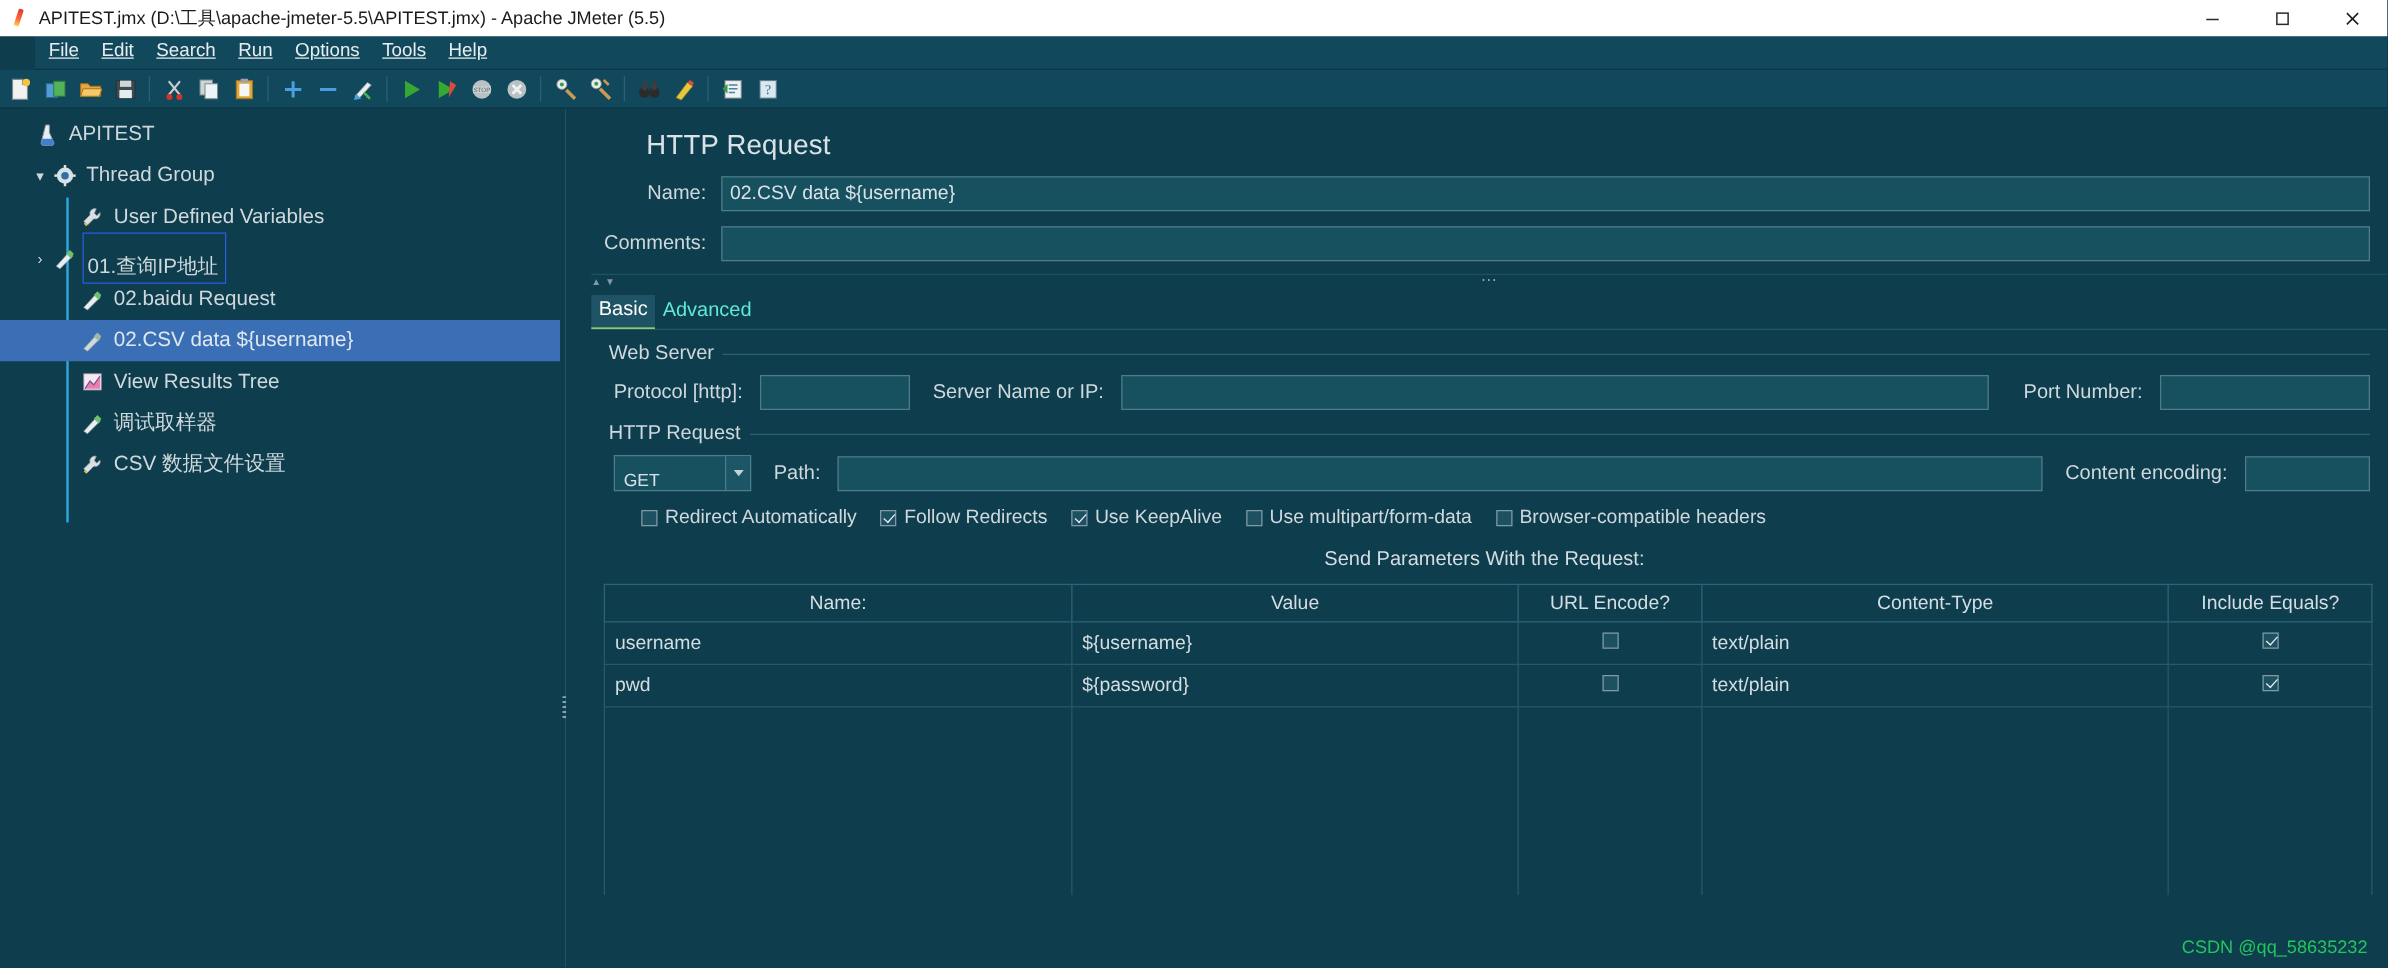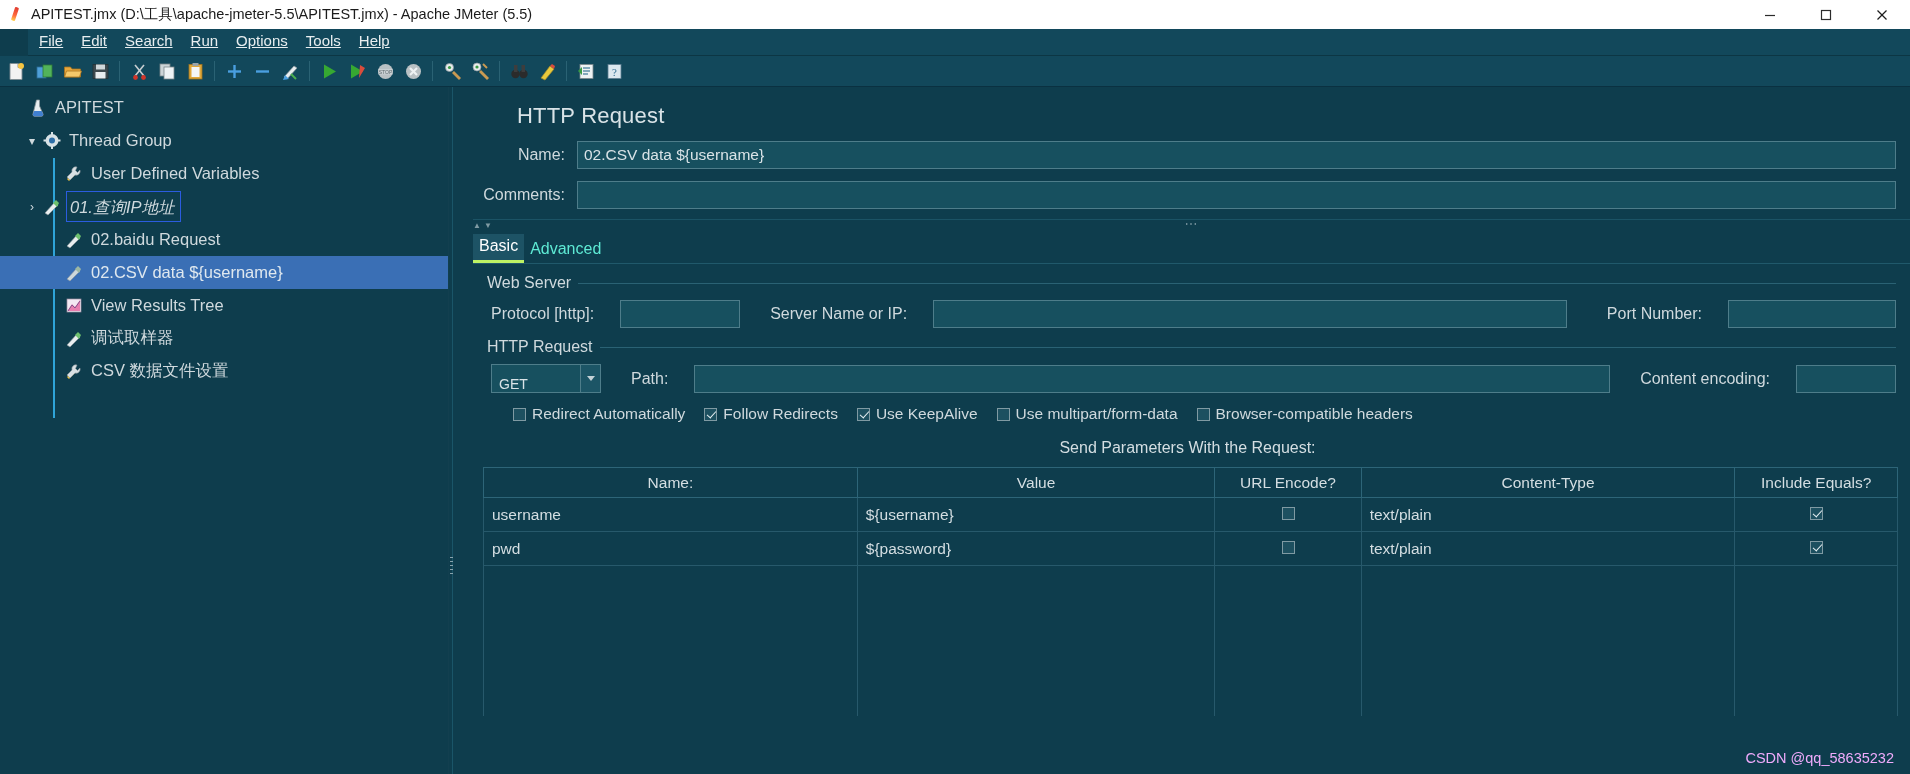--- a/index.html
+++ b/index.html
@@ -109,23 +109,22 @@
   }
   .trow.sel { background: #3a6fb5; color: #dfe8ef; }
   .twist {
     width: 20px; text-align: center; flex: none;
     color: #cfd9dd; font-size: 12px;
   }
   .ticon { width: 22px; height: 20px; flex: none; margin-right: 5px; position: relative; }
   .tlabel { padding-bottom: 1px; }
   .tlabel.boxed {
     border: 1.5px solid #2b5ce0;
-    padding: 5px 5px 2px 3px;
+    padding: 15px 5px 2px 3px;
     margin-left: -3px;
-    font-style: italic;
   }
   #tree .guide {
     position: absolute;
     left: 53px; top: 71px;
     width: 1.5px; height: 260px;
     background: #2fa4d8;
   }
   #tree-splitter {
     width: 5px; flex: none;
     background: #0e3d4d;
@@ -192,40 +191,40 @@
     margin-left: 8px; margin-top: 4px;
     height: 28px;
   }
   .tab {
     font-size: 16px; color: #5eead4;
     padding: 3px 6px 5px 6px;
   }
   .tab.active {
     background: #1d5365;
     color: #ffffff;
-    border-bottom: 3px solid #bef264;
+    border-bottom: 1px solid #bef264;
   }
   .tabs-underline {
     margin-left: 8px;
     border-top: 1px solid #20596b;
   }
 
   
   .group { margin: 10px 0 0 22px; padding-right: 14px; }
   .group-title {
     font-size: 16px; color: #cfd9dd;
     display: flex; align-items: center;
     white-space: nowrap;
   }
   .group-title .ln {
     flex: 1 1 auto; height: 1px; background: #2a6274; margin-left: 7px;
   }
   .group-row {
     display: flex; align-items: center;
-    margin-top: 8px; gap: 16px;
+    margin-top: 8px; gap: 4px;
   }
   .group-row .lbl { font-size: 16px; color: #cfd9dd; white-space: nowrap; }
 
   .chk {
     width: 13px; height: 13px; flex: none;
     background: #1d5060; border: 1px solid #7f9aa3;
     display: inline-flex; align-items: center; justify-content: center;
     position: relative;
   }
   .chk.on::after {
@@ -285,21 +284,21 @@
     font-size: 15.5px; color: #d4dee2;
     height: 34px;
     border: 1px solid #27596b;
     padding: 0 8px;
   }
   table.ptable td.c { text-align: center; padding: 0; }
   table.ptable tr.filler td { height: 150px; border-bottom: none; }
 
   #watermark {
     position: absolute; right: 16px; bottom: 8px;
-    font-size: 14.5px; color: #f0abfc;
+    font-size: 14.5px; color: #22c55e;
   }
 </style>
 </head>
 <body>
 
 <div id="titlebar">
   <span class="tb-icon"></span>
   <span class="tb-title">APITEST.jmx (D:\工具\apache-jmeter-5.5\APITEST.jmx) - Apache JMeter (5.5)</span>
   <div id="win-controls">
     <div class="wc">

